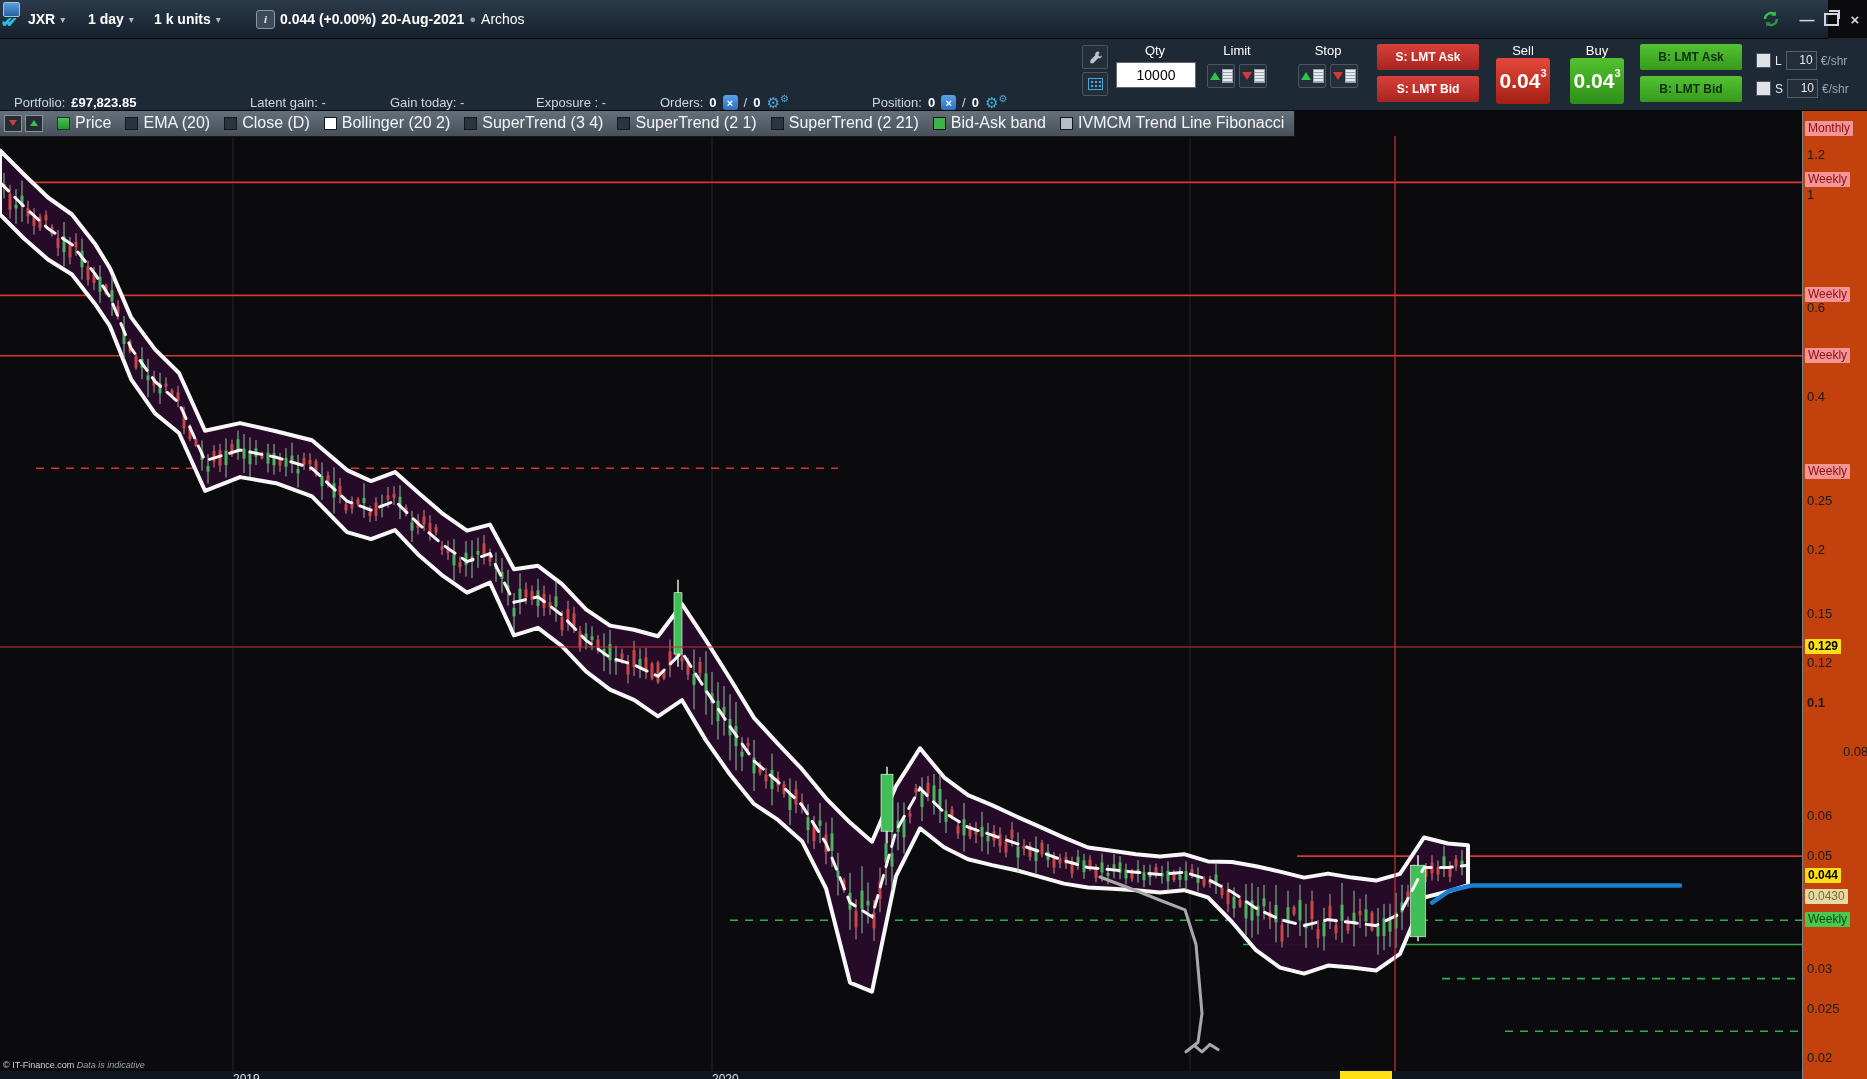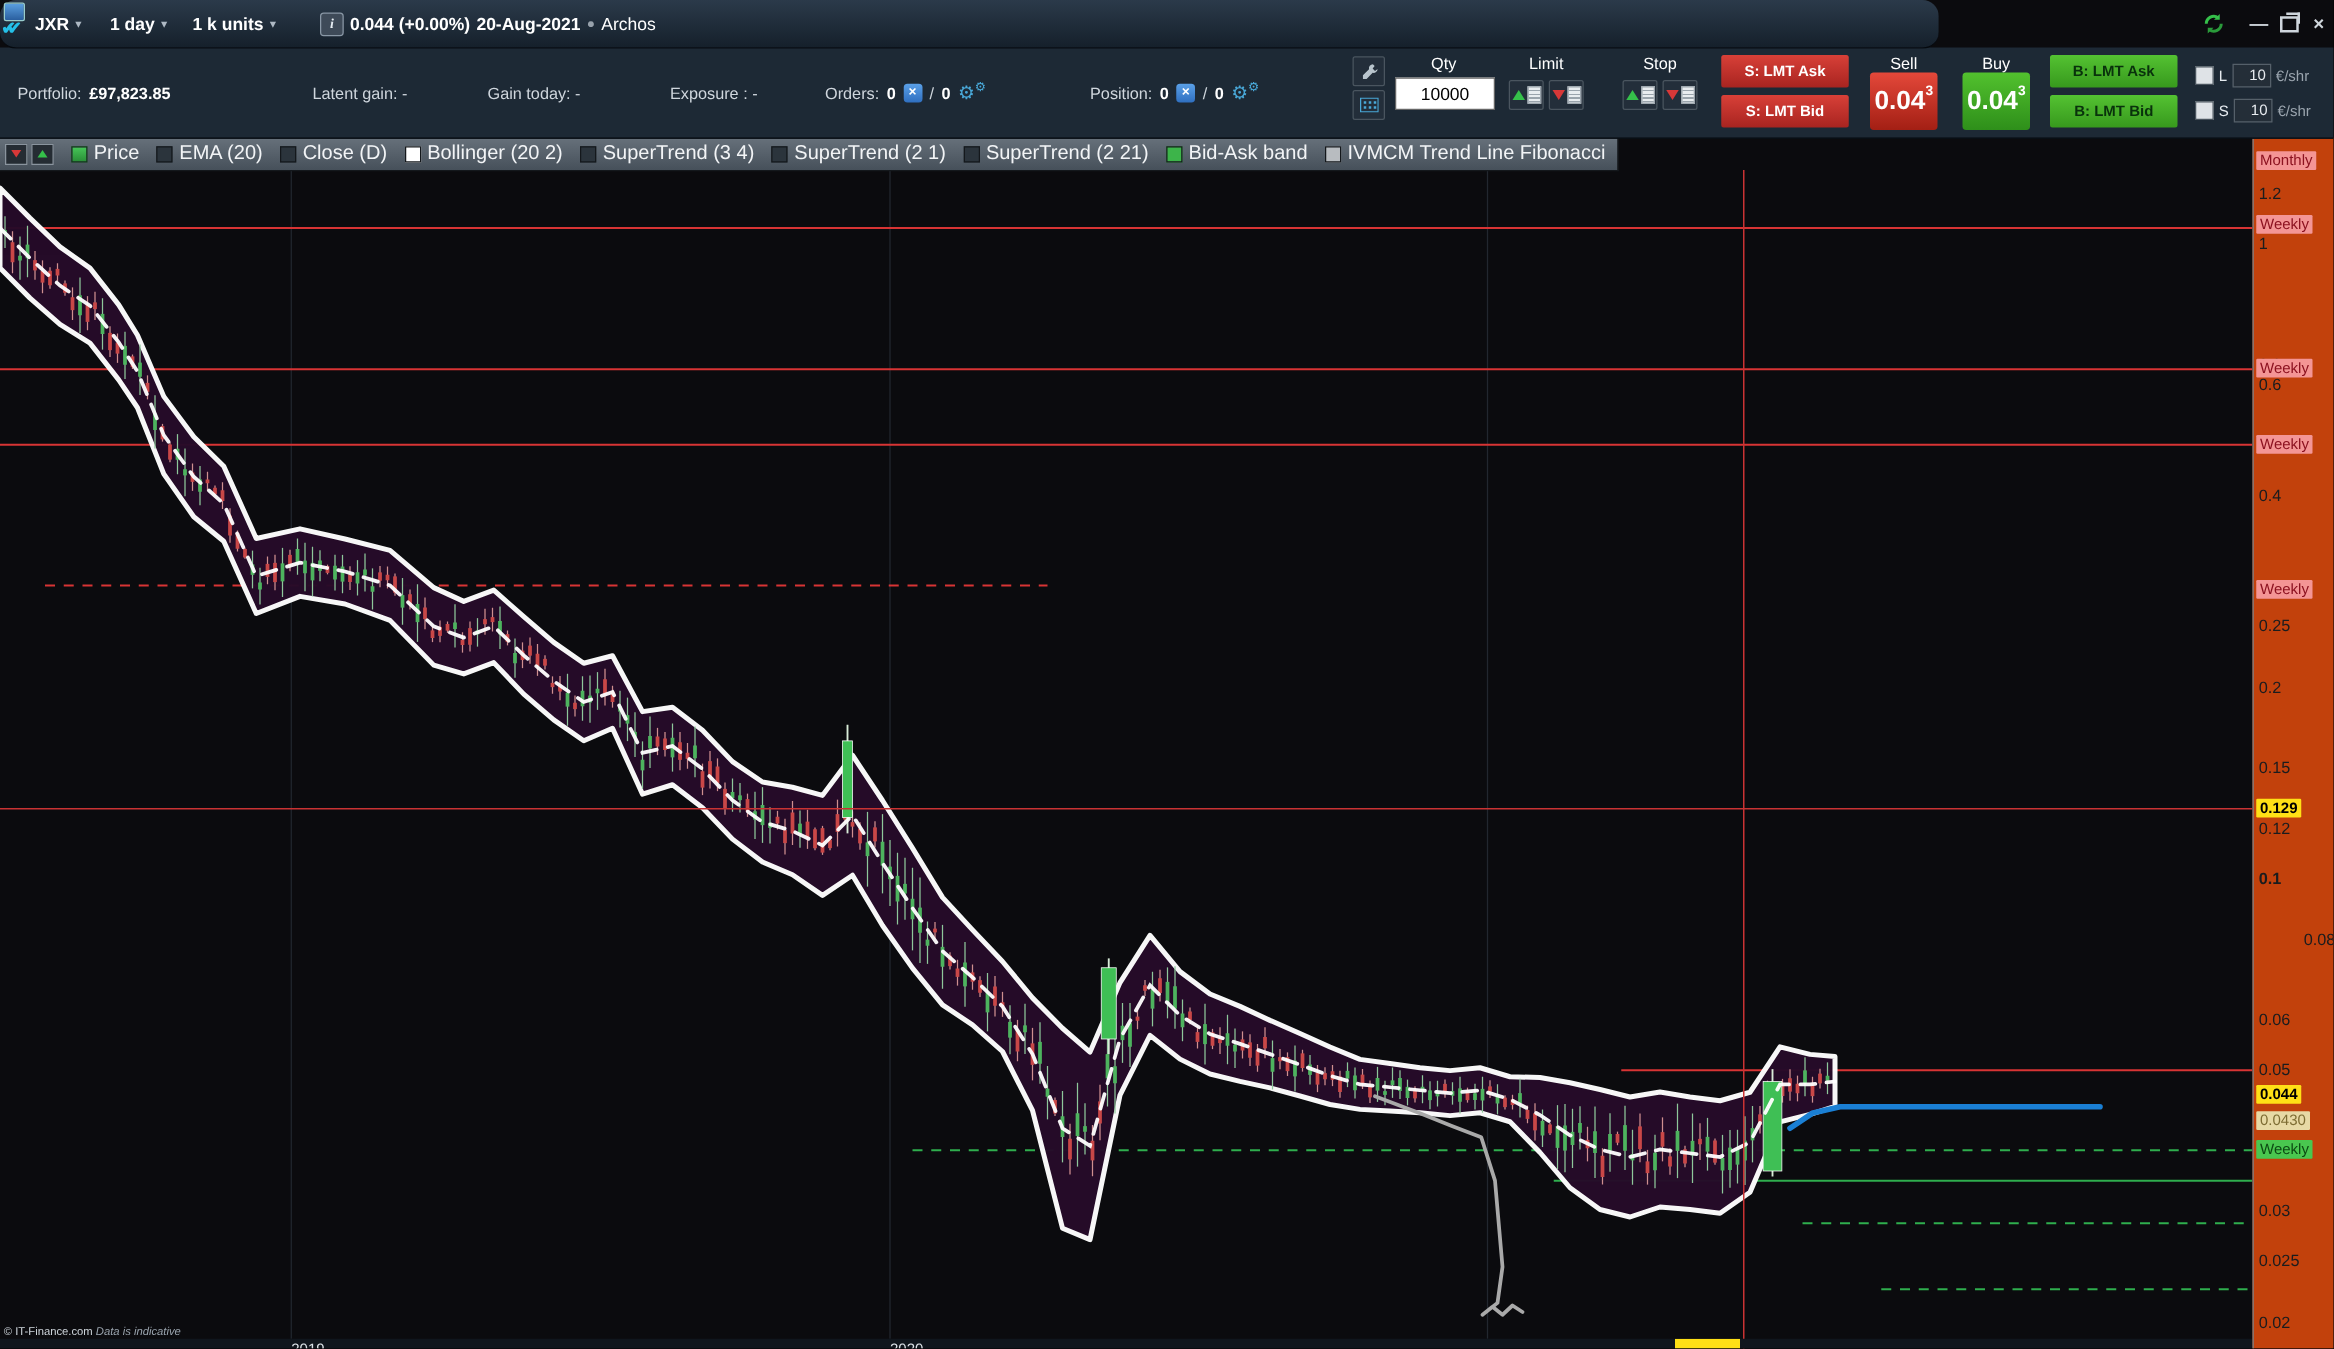--- a/index.html
+++ b/index.html
@@ -1,32 +1,32 @@
 <!DOCTYPE html>
 <html><head>
 <meta charset="utf-8">
 <style>
   html,body{margin:0;padding:0;background:#000;width:1867px;height:1079px;overflow:hidden;}
   #app{position:relative;width:1867px;height:1079px;background:#0b0b0e;font-family:"Liberation Sans",sans-serif;overflow:hidden;}
 
   
-  .titlebar{position:absolute;left:0;top:0;width:1551px;height:38px;background:linear-gradient(#2b3a4a,#15202b);border-bottom:1px solid #05090e;z-index:20;border-radius:13px;}
+  .titlebar{position:absolute;left:0;top:0;width:1828px;height:38px;background:linear-gradient(#2b3a4a,#15202b);border-bottom:1px solid #05090e;z-index:20;}
   .titlebar .titem{position:absolute;top:0;height:38px;display:flex;align-items:center;gap:5px;color:#fff;font-size:14px;font-weight:700;white-space:nowrap;}
   .caret{color:#aeb9c4;font-size:10px;font-weight:400;}
   .appicon{position:absolute;left:3px;top:2px;width:15px;height:13px;border-radius:2px;background:linear-gradient(#5a9fe0,#2a5f9f);border:1px solid #9cc;}
   .dblcheck{position:absolute;left:1px;top:14px;color:#25c0e8;font-size:14px;font-weight:700;letter-spacing:-7px;z-index:30;}
   .infoicon{width:17px;height:17px;border:1px solid #8a98a6;border-radius:3px;background:#3e4a58;color:#e6edf3;display:flex;align-items:center;justify-content:center;font:italic 700 11px "Liberation Serif",serif;}
   .statusdot{color:#97a1ab;font-size:11px;}
   .winctl{position:absolute;top:0;height:38px;display:flex;align-items:center;justify-content:center;width:22px;color:#cfd6dc;font-size:15px;font-weight:700;cursor:default;}
   .restore-box{width:11px;height:9px;border:2px solid #cfd6dc;position:relative;}
   .restore-box::before{content:"";position:absolute;left:3px;top:-5px;width:9px;height:7px;border:2px solid #cfd6dc;border-bottom:none;border-left:none;}
 
   
   .toolbar{position:absolute;left:0;top:38px;width:1867px;height:72px;background:#1d2935;border-bottom:1px solid #05090e;z-index:19;}
-  .grp{position:absolute;top:0;height:72px;display:flex;align-items:center;gap:6px;color:#cfd6dd;font-size:13px;white-space:nowrap;}
+  .grp{position:absolute;top:0;height:72px;display:flex;align-items:flex-end;gap:6px;color:#cfd6dd;font-size:13px;white-space:nowrap;}
   .grp b{color:#fff;font-size:13px;}
   .xicon{width:15px;height:15px;background:linear-gradient(#5aa0e8,#2f6fc0);border-radius:3px;color:#fff;font-weight:700;font-size:11px;display:flex;align-items:center;justify-content:center;}
   .gears{color:#49a8d8;font-size:15px;line-height:1;}
   .gears .g2{font-size:10px;vertical-align:super;}
   .col{position:absolute;}
   .colhead{position:absolute;top:5px;left:0;width:100%;text-align:center;color:#fff;font-size:13px;}
   .toolbtn{position:absolute;width:24px;height:22px;background:#232e3a;border:1px solid #4a555f;border-radius:2px;display:flex;align-items:center;justify-content:center;}
   .qtyinput{position:absolute;top:24px;left:0;width:78px;height:24px;background:#fff;border:1px solid #666;color:#000;font-size:14px;text-align:center;line-height:24px;}
   .ordrow{position:absolute;top:26px;left:0;display:flex;gap:4px;}
   .ordbtn{width:26px;height:22px;background:#232e3a;border:1px solid #4a555f;border-radius:2px;display:flex;align-items:center;justify-content:center;gap:2px;}

